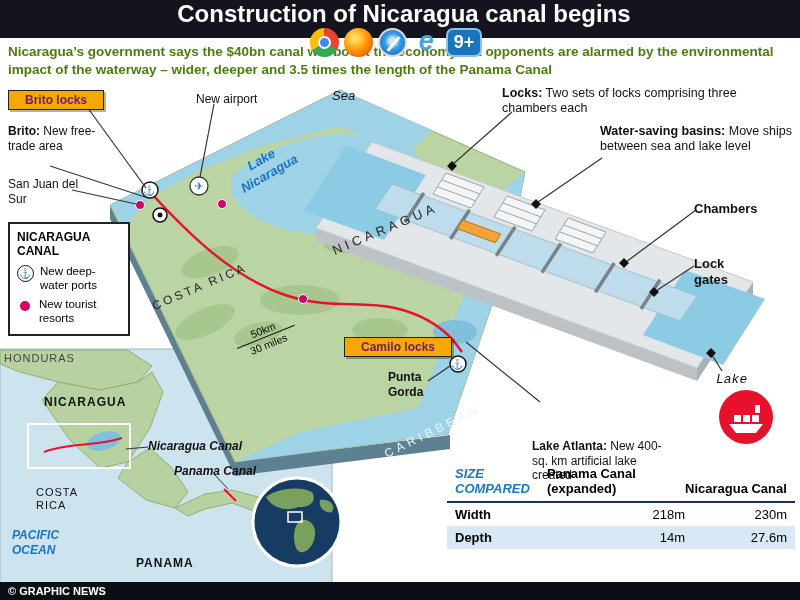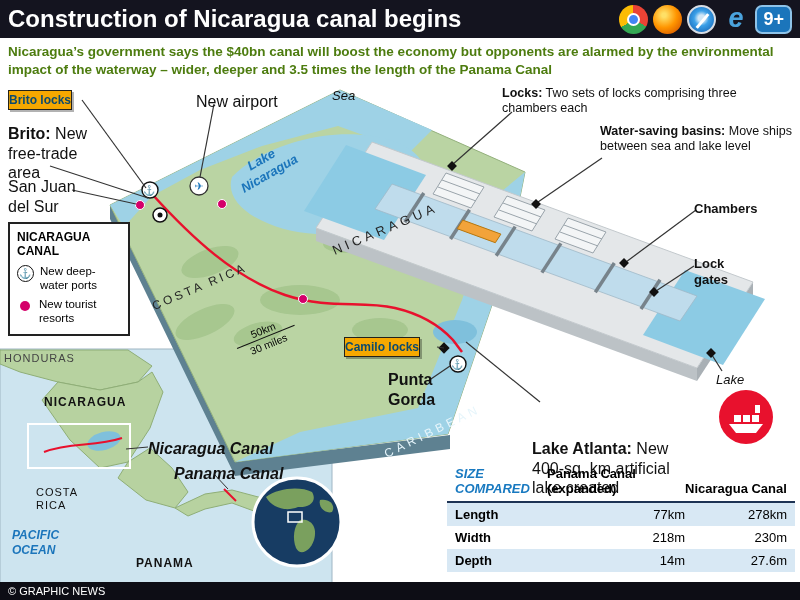--- a/index.html
+++ b/index.html
@@ -1,42 +1,42 @@
 <!DOCTYPE html>
 <html><head>
 <meta charset="utf-8">
 <style>
   * { margin:0; padding:0; box-sizing:border-box; }
   html,body { width:800px; height:600px; }
   body { font-family:"Liberation Sans", sans-serif; background:#fff; }
   .canvas { position:relative; width:800px; height:600px; overflow:hidden; background:#fff; }
   svg.art { position:absolute; left:0; top:0; z-index:1; }
-  .lbl { position:absolute; z-index:3; font-size:16px; line-height:1.22; color:#111; }
+  .lbl { position:absolute; z-index:3; font-size:12px; line-height:1.22; color:#111; }
   .b { font-weight:bold; }
   .it { font-style:italic; }
   .blue { color:#1b75bb; }
 
   
-  .hdr { position:absolute; left:0; top:0; width:800px; height:38px; background:#14141f; z-index:5; display:flex; align-items:center; }
+  .hdr { position:absolute; left:0; top:0; width:800px; height:38px; background:#14141f; z-index:5; display:flex; align-items:center;flex-direction:column; }
   .hdr-title { color:#fff; font-weight:bold; font-size:24px; padding-left:8px; flex:1; white-space:nowrap; }
   .hdr-icons { display:flex; align-items:center; gap:5px; padding-right:8px; }
   .bicon { width:29px; height:29px; border-radius:50%; position:relative; }
   .chrome { background:conic-gradient(#ea4335 0 33%, #34a853 0 66%, #fbbc05 0 100%); }
   .chrome i { position:absolute; left:8px; top:8px; width:13px; height:13px; border-radius:50%; background:#4285f4; border:2px solid #fff; }
   .firefox { background:radial-gradient(circle at 38% 35%, #ffe066 8%, #ff9500 48%, #d95b00 85%); }
   .safari { background:radial-gradient(circle at 50% 45%, #cfe6f6 0 18%, #3ba0e8 40%, #1464b4 90%); border:2px solid #d7dde4; }
   .safari i { position:absolute; left:12px; top:5px; width:3px; height:18px; background:#fff; transform:rotate(40deg); }
   .ie { background:transparent; color:#4aa3dd; font-weight:bold; font-size:27px; font-style:italic; text-align:center; line-height:27px; }
   .age { background:#1b75bb; border:2px solid #8ec3e8; border-radius:7px; color:#fff; font-weight:bold; font-size:18px; padding:2px 6px; }
 
   
   .intro { position:absolute; left:8px; top:43px; width:786px; z-index:3; font-weight:bold; font-size:13.5px; line-height:1.35; color:#4d7c0f; }
 
   
-  .badge { position:absolute; z-index:4; background:#f6a800; border:1px solid #24221a; box-shadow:2px 2px 0 rgba(0,0,0,0.3); color:#0c4a6e; font-weight:bold; font-size:12px; padding:2px 0; white-space:nowrap; }
+  .badge { position:absolute; z-index:4; background:#f6a800; border:1px solid #24221a; box-shadow:2px 2px 0 rgba(0,0,0,0.3); color:#701a75; font-weight:bold; font-size:12px; padding:2px 16px; white-space:nowrap; }
 
   
   .legend { position:absolute; left:8px; top:222px; width:122px; z-index:4; background:#fff; border:2px solid #222; padding:6px 7px 8px 7px; }
   .legend .ttl { font-weight:bold; font-size:12px; line-height:1.2; margin-bottom:6px; }
   .legend .row { display:flex; gap:6px; margin-top:6px; align-items:flex-start; }
   .anch { flex:0 0 auto; width:17px; height:17px; border:1.5px solid #111; border-radius:50%; font-size:10px; line-height:15px; text-align:center; background:#fff; }
   .mdot { flex:0 0 auto; width:10px; height:10px; border-radius:50%; background:#d4006a; margin:3px 3px 0 3px; }
   .legend .lab { font-size:11.5px; line-height:1.2; }
 
   .rot { transform-origin:left top; }
@@ -49,21 +49,21 @@
   .thead { display:grid; grid-template-columns:92px 1fr 102px; padding:2px 8px 4px 8px; border-bottom:2.5px solid #1d3354; align-items:end; }
   .ttitle { color:#1879c0; font-weight:bold; font-size:13px; line-height:1.15; align-self:start;font-style:italic; }
   .tcol { font-weight:bold; line-height:1.15; }
   .trow { display:grid; grid-template-columns:92px 1fr 102px; padding:4px 8px; }
   .trow.alt { background:#d8e8f4; }
   .tlabel { font-weight:bold; }
   .tval { text-align:right; }
 
   
   .ftr { position:absolute; left:0; bottom:0; width:800px; height:18px; background:#0d0d15; z-index:5; display:flex; justify-content:space-between; align-items:center; padding:0 8px; color:#fff; font-size:11px; }
-  .ftr .credit { font-weight:normal; }
+  .ftr .credit { font-weight:bold; }
 </style>
 </head>
 <body>
 
 <div class="canvas">
 
   <svg class="art" width="800" height="600" viewBox="0 0 800 600">
 
     <g>
       <rect x="0" y="349" width="332" height="234" fill="#cde4ef" stroke="#9fb6c4" stroke-width="1"></rect>
@@ -252,41 +252,36 @@
   </div>
 
   <div class="lbl" style="left:502px; top:86px; width:268px; font-size:12.5px;"><span class="b">Locks:</span><span> Two sets of locks comprising three chambers each</span></div>
 
   <div class="lbl" style="left:600px; top:124px; width:198px; font-size:12.5px;"><span class="b">Water-saving basins:</span><span> Move ships between sea and lake level</span></div>
 
   <div class="lbl b" style="left:694px; top:201px; font-size:13px;">Chambers</div>
 
   <div class="lbl b" style="left:694px; top:256px; width:52px; font-size:13px;">Lock gates</div>
 
-  <div class="lbl it" style="left:716px; top:372px; font-size:13px;">Lake</div>
+  <div class="lbl it" style="left:716px; top:372px; font-size:13px;font-family:Liberation Mono, monospace;">Lake</div>
 
   <div class="lbl" style="left:4px; top:352px; font-size:11px; letter-spacing:1px; color:#444;">HONDURAS</div>
   <div class="lbl b" style="left:44px; top:395px; font-size:12px; letter-spacing:1px;">NICARAGUA</div>
   <div class="lbl b it" style="left:148px; top:439px; white-space:nowrap;">Nicaragua Canal</div>
   <div class="lbl b it" style="left:156px; top:464px; white-space:nowrap;margin-left:18px;">Panama Canal</div>
   <div class="lbl" style="left:36px; top:486px; width:56px; font-size:11px; letter-spacing:1px;">COSTA RICA</div>
   <div class="lbl b it blue" style="left:12px; top:528px; width:64px; font-size:12px;">PACIFIC OCEAN</div>
   <div class="lbl b" style="left:136px; top:556px; font-size:12px; letter-spacing:1px;">PANAMA</div>
 
   <div class="table">
     <div class="thead">
       <div class="ttitle">SIZE COMPARED</div>
       <div class="tcol">Panama Canal (expanded)</div>
       <div class="tcol">Nicaragua Canal</div>
     </div>
-    <div class="trow alt">
-      <div class="tlabel">Length</div>
-      <div class="tval">77km</div>
-      <div class="tval">278km</div>
-    </div>
     <div class="trow">
       <div class="tlabel">Width</div>
       <div class="tval">218m</div>
       <div class="tval">230m</div>
     </div>
     <div class="trow alt">
       <div class="tlabel">Depth</div>
       <div class="tval">14m</div>
       <div class="tval">27.6m</div>
     </div>

